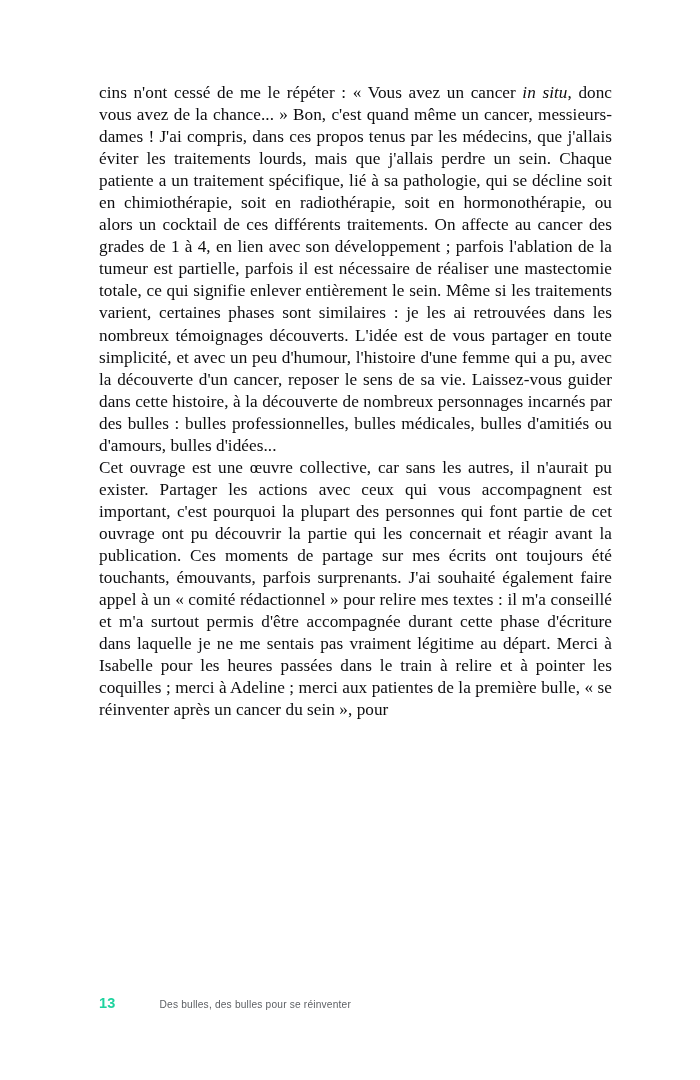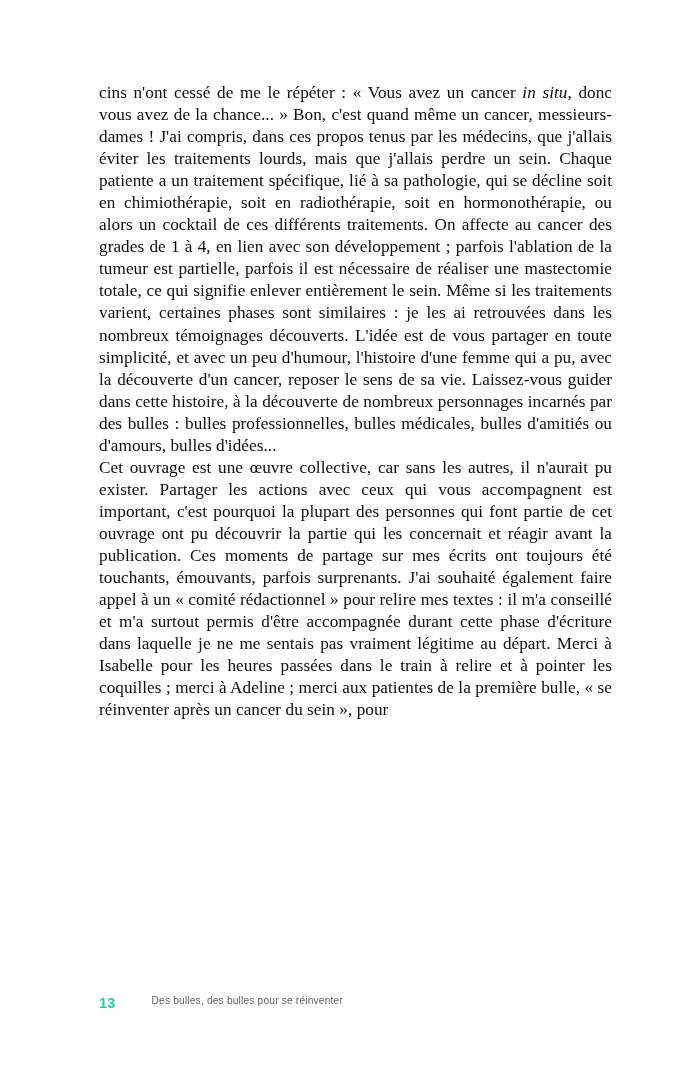--- a/index.html
+++ b/index.html
@@ -45,22 +45,22 @@
   }
   .body-paragraph em,
   .body-paragraph i {
     font-style: italic;
   }
   .page-footer {
     position: absolute;
     left: 99px;
     top: 996px;
     display: flex;
-    align-items: flex-start;
-    gap: 8px;
+    align-items: flex-end;
+    gap: 16px;
   }
   .folio {
     font-family: "Liberation Sans", "DejaVu Sans", sans-serif;
     font-size: 14.5px;
     font-weight: 700;
     color: #1fd39f;
     letter-spacing: 0.2px;
     line-height: 1;
   }
   .running-title {

